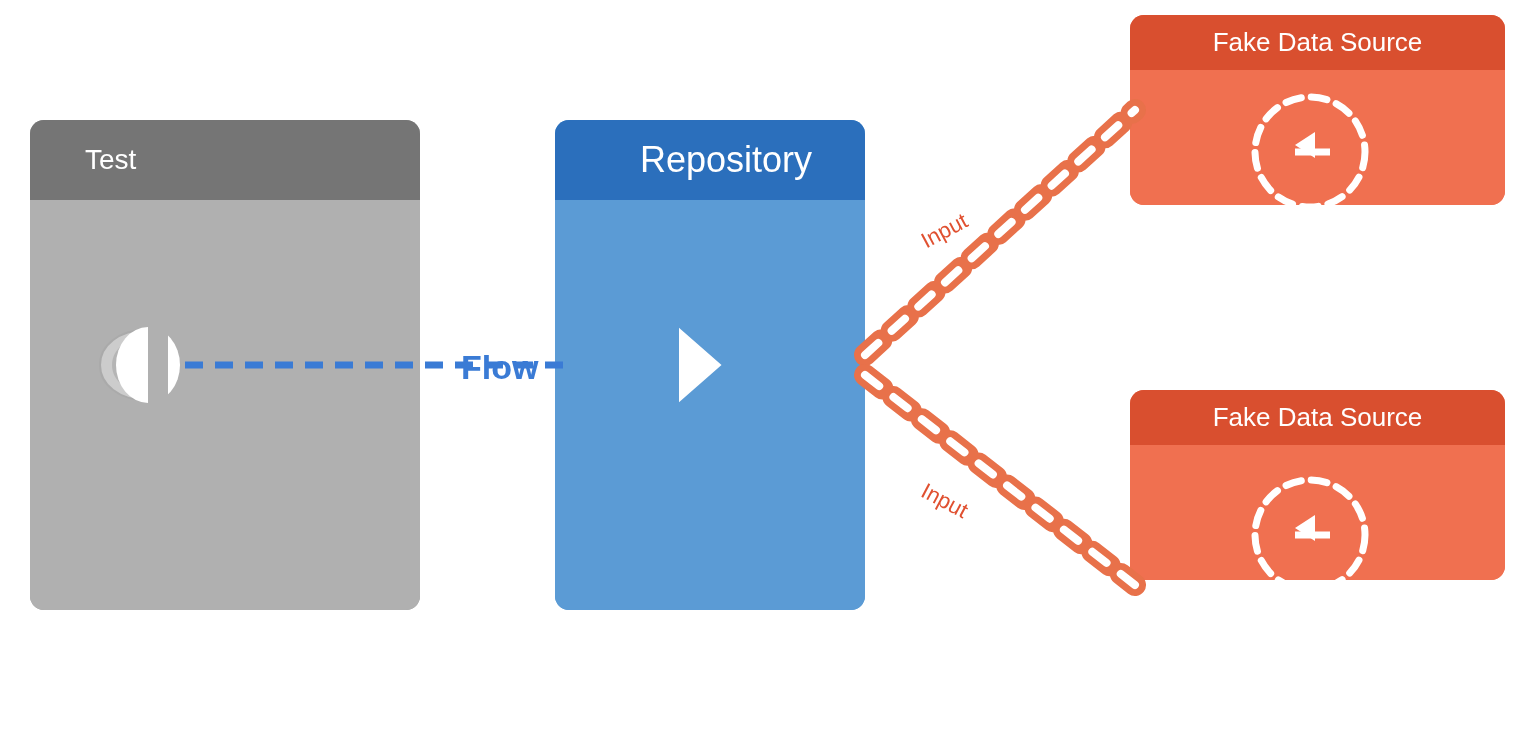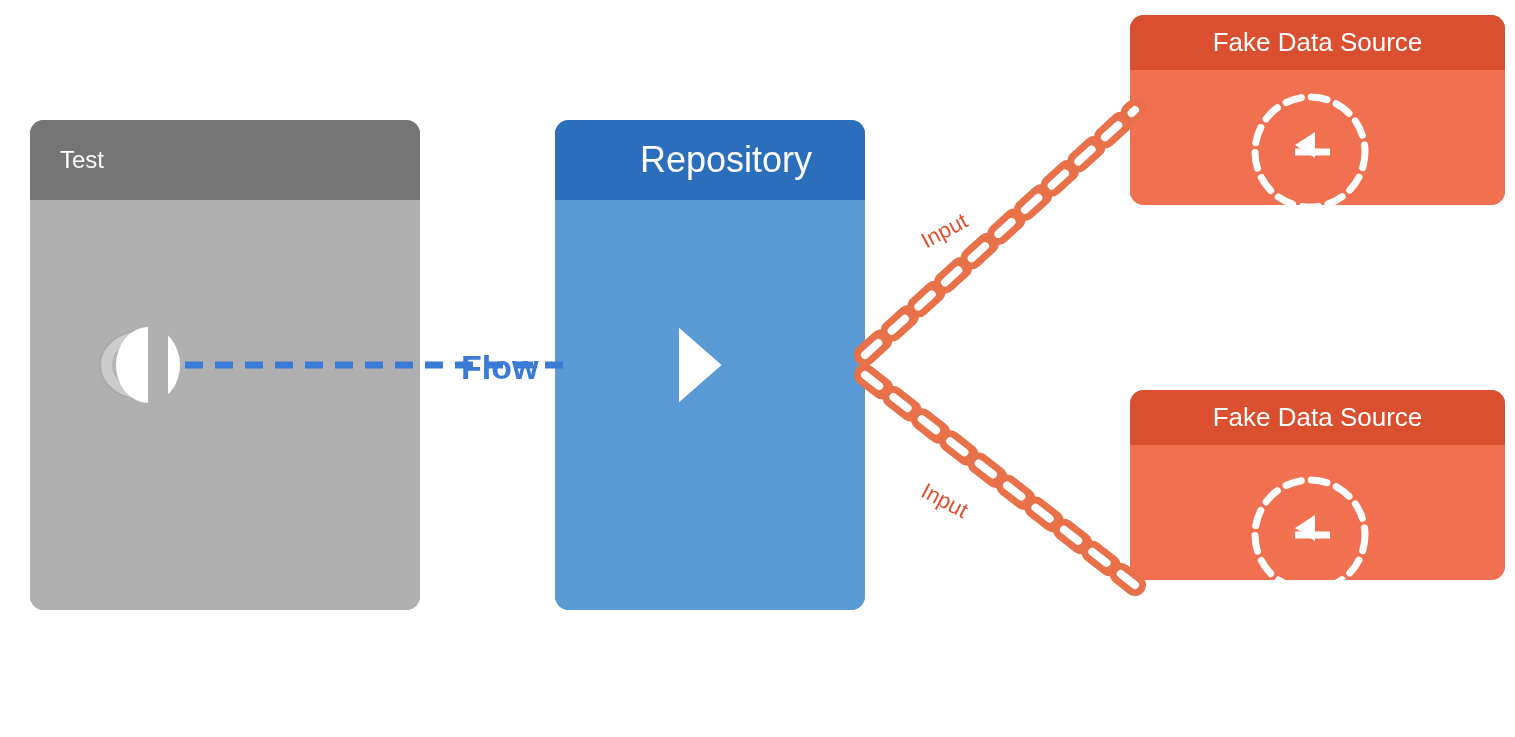--- a/index.html
+++ b/index.html
@@ -31,22 +31,23 @@
     }
     .test-header {
       background: #757575;
       height: 80px;
       display: flex;
       align-items: center;
       padding-left: 30px;
     }
     .test-header-text {
       color: #ffffff;
-      font-size: 24px;
-      font-weight: 500;
+      font-size: 28px;
+      font-weight: 500;
+      margin-left: 25px;
     }
     .test-body {
       background: #b0b0b0;
       flex: 1;
       height: calc(100% - 80px);
       position: relative;
     }
 
     
     .repo-block {

